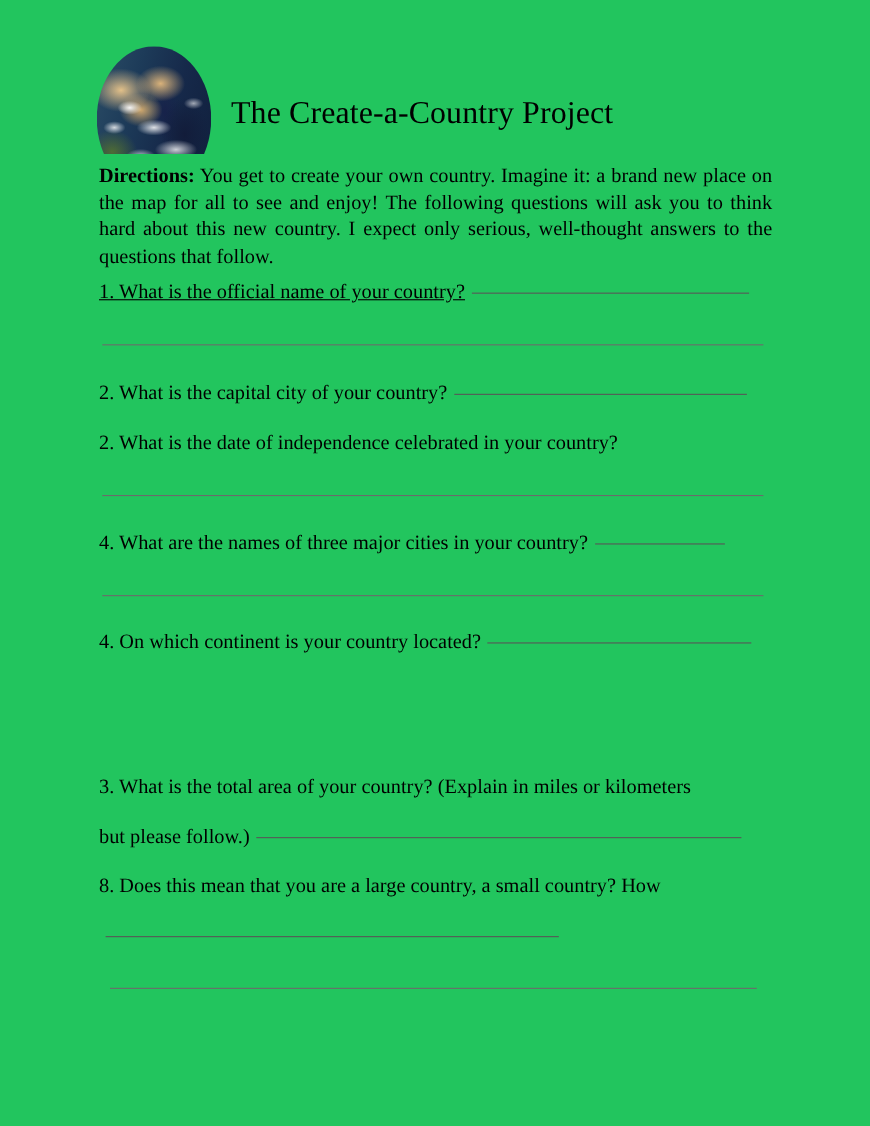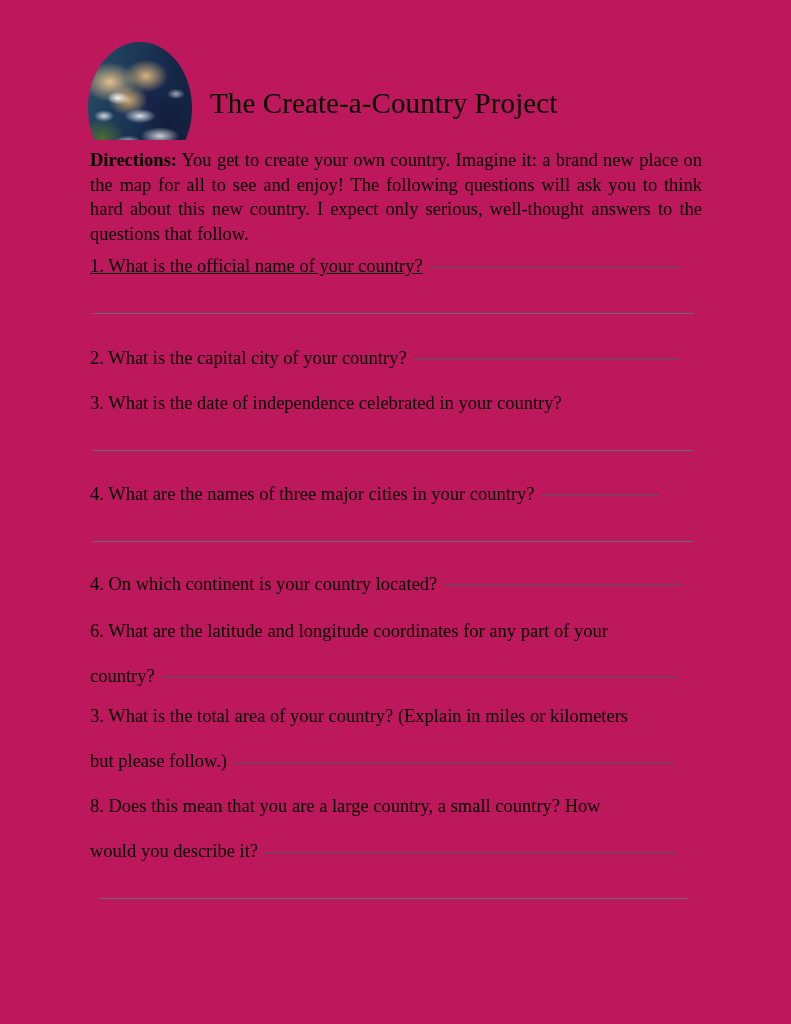--- a/index.html
+++ b/index.html
@@ -13,21 +13,21 @@
     height: 1024px;
     position: relative;
     overflow: hidden;
     font-family: "Liberation Serif", "DejaVu Serif", serif;
     color: #000000;
   }
 
   .page {
     position: absolute;
     inset: 0;
-    background: #be185d;
+    background: #22c55e;
   }
 
   
   .header {
     position: absolute;
     left: 88px;
     top: 40px;
     width: 620px;
     height: 104px;
   }
@@ -145,38 +145,34 @@
 
   <div class="questions" style="position: absolute; height: 680px;">
       <div style="position: absolute; left: 0px; top: 0px; width: 612px; text-decoration: underline;">
         <div class="qline"><span>1. What is the official name of your country?</span><span class="fill-rule" style="width: 252px; margin-left: 6px;"></span></div>
         <div class="standalone-rule" style="position: absolute; left: 3px; top: 58px; width: 601px;"></div>
       </div>
       <div style="position: absolute; left: 0px; top: 92px; width: 612px;">
         <div class="qline"><span>2. What is the capital city of your country?</span><span class="fill-rule" style="width: 266px; margin-left: 6px;"></span></div>
       </div>
       <div style="position: absolute; left: 0px; top: 137px; width: 612px;">
-        <div class="qline"><span>3. What is the date of independence celebrated in your country?</span></div>
+        <div class="qline"><span>2. What is the date of independence celebrated in your country?</span></div>
         <div class="standalone-rule" style="position: absolute; left: 3px; top: 58px; width: 601px;"></div>
       </div>
       <div style="position: absolute; left: 0px; top: 228px; width: 612px;">
         <div class="qline"><span>4. What are the names of three major cities in your country?</span><span class="fill-rule" style="width: 118px; margin-left: 6px;"></span></div>
         <div class="standalone-rule" style="position: absolute; left: 3px; top: 58px; width: 601px;"></div>
       </div>
       <div style="position: absolute; left: 0px; top: 318px; width: 612px;">
         <div class="qline"><span>4. On which continent is your country located?</span><span class="fill-rule" style="width: 240px; margin-left: 6px;"></span></div>
       </div>
-      <div style="position: absolute; left: 0px; top: 365px; width: 612px;">
-        <div class="qline"><span>6. What are the latitude and longitude coordinates for any part of your</span></div>
-        <div class="qline" style="position: absolute; left: 0px; top: 45px;"><span>country?</span><span class="fill-rule" style="width: 517px; margin-left: 6px;"></span></div>
-      </div>
       <div style="position: absolute; left: 0px; top: 450px; width: 612px;">
         <div class="qline"><span>3. What is the total area of your country? (Explain in miles or kilometers</span></div>
         <div class="qline" style="position: absolute; left: 0px; top: 45px;"><span>but please follow.)</span><span class="fill-rule" style="width: 441px; margin-left: 6px;"></span></div>
       </div>
       <div style="position: absolute; left: 0px; top: 540px; width: 612px;">
         <div class="qline"><span>8. Does this mean that you are a large country, a small country?  How</span></div>
-        <div class="qline" style="position: absolute; left: 0px; top: 45px;"><span>would you describe it?</span><span class="fill-rule" style="width: 412px; margin-left: 6px;"></span></div>
+        <div class="qline" style="position: absolute; left: 0px; top: 45px;"><span class="fill-rule" style="width: 412px; margin-left: 6px;"></span></div>
         <div class="standalone-rule" style="position: absolute; left: 10px; top: 103px; width: 588px;"></div>
       </div>
     </div>
 
 </div>
 
 </body></html>

